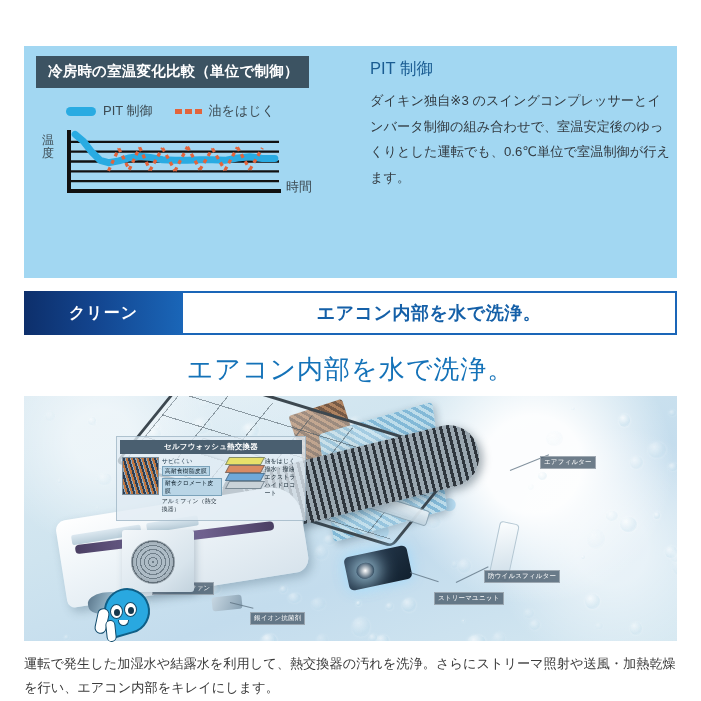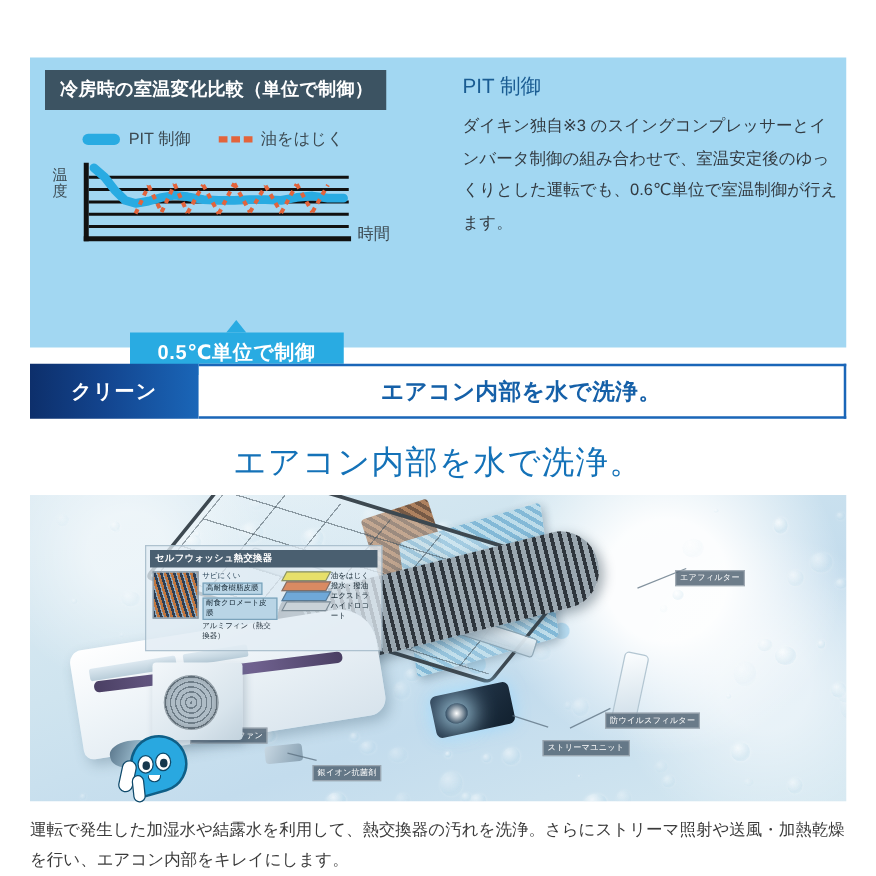--- a/index.html
+++ b/index.html
@@ -79,21 +79,21 @@
   .pit-body {
     font-size: 13.2px; color: #333b42; line-height: 1.95;
   }
 
   
   .band {
     position: absolute; left: 24px; top: 291px;
     width: 653px; height: 44px; display: flex;
   }
   .band-tag {
-    width: 135px; height: 100%;
+    width: 159px; height: 100%;
     background: linear-gradient(90deg, #0d2f6b 0%, #13458f 45%, #1a66b8 100%);
     color: #fff; font-size: 16px; font-weight: bold;
     display: flex; align-items: center; justify-content: center;
     letter-spacing: 1px;
   }
   .band-text {
     flex: 1; height: 100%; background: #fff;
     border: 2px solid #1a66b8; border-left: none;
     color: #1560a8; font-size: 18px; font-weight: bold;
     display: flex; align-items: center; justify-content: center;
@@ -252,21 +252,21 @@
   }
   
   .hx-card {
     position: absolute; left: 92px; top: 40px;
     width: 190px; background: rgba(226,236,244,.78);
     border: 1px solid rgba(120,150,170,.5);
     padding: 3px;
   }
   .hx-card-head {
     background: #4a5f70; color: #fff; font-size: 7.5px; font-weight: bold;
-    padding: 2px 4px; letter-spacing: .2px;
+    padding: 2px 4px; letter-spacing: .2px; text-align: center;
   }
   .hx-card-mid { display: flex; gap: 3px; padding: 3px 2px; align-items: flex-start; }
   .fin-img {
     width: 44px; height: 38px;
     background: repeating-linear-gradient(73deg, #2b3e55 0 2px, #8fa9bd 2px 3px, #c0763f 3px 5px);
     border: 1px solid #7d8f9d;
   }
   .fin-labels { font-size: 6px; color: #1f2d38; line-height: 1.35; }
   .fin-labels .cap { color: #1f3b50; }
   .fin-labels .chip {
@@ -384,24 +384,20 @@
               <line x1="133.96" y1="39.760000000000005" x2="146.44" y2="18.520000000000003" stroke="#e2643c" stroke-width="3.2" stroke-dasharray="4 4"></line>
               <line x1="146.44" y1="18.520000000000003" x2="158.92" y2="40.35" stroke="#e2643c" stroke-width="3.2" stroke-dasharray="4 4"></line>
               <line x1="158.92" y1="40.35" x2="171.4" y2="17.340000000000003" stroke="#e2643c" stroke-width="3.2" stroke-dasharray="4 4"></line>
               <line x1="171.4" y1="17.340000000000003" x2="183.88" y2="39.760000000000005" stroke="#e2643c" stroke-width="3.2" stroke-dasharray="4 4"></line>
               <line x1="183.88" y1="39.760000000000005" x2="196.36" y2="17.93" stroke="#e2643c" stroke-width="3.2" stroke-dasharray="4 4"></line>
             </g>
         </svg>
         <div class="xlab">時間</div>
       </div>
 
-      <div class="callout-wrap">
-        <div class="callout-arrow"></div>
-        <div class="callout">0.5℃単位で制御</div>
-      </div>
     </div>
 
     <div class="pit-block">
       <div class="pit-title">PIT 制御</div>
       <div class="pit-body">ダイキン独自※3 のスイングコンプレッサーとインバータ制御の組み合わせで、室温安定後のゆっくりとした運転でも、0.6℃単位で室温制御が行えます。</div>
     </div>
   </div>
 
   <div class="band">
     <div class="band-tag">クリーン</div>

